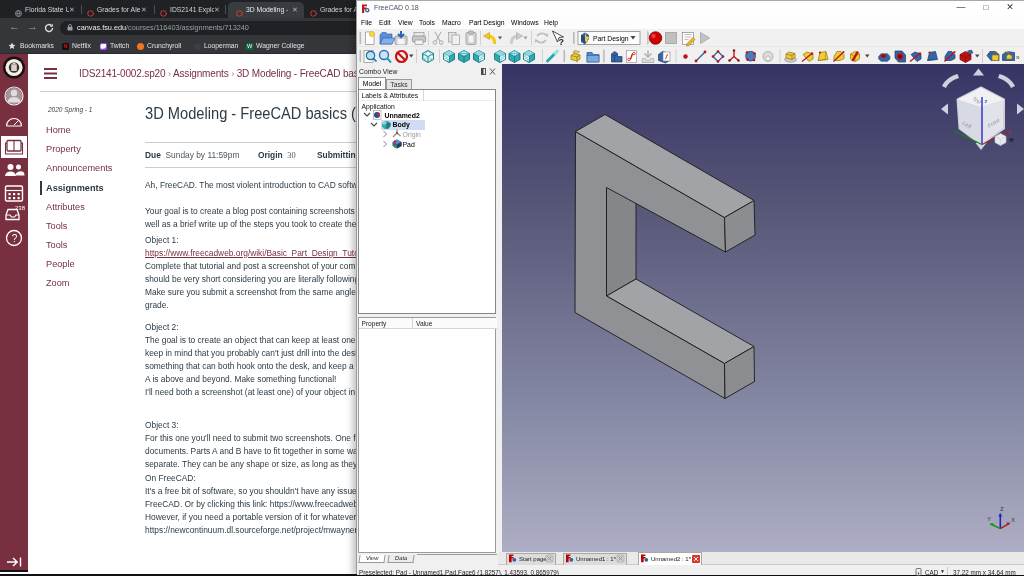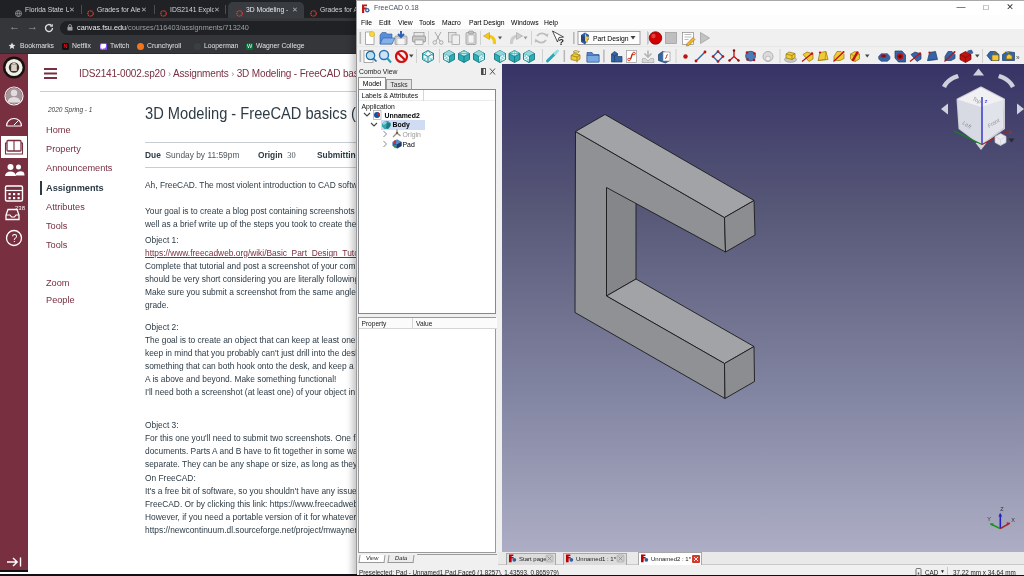--- a/index.html
+++ b/index.html
@@ -115,21 +115,21 @@
     <div id="cv-nav-menu">
       <div style="position:absolute; left:48px; top:52px; font-size:6.5px; font-style:italic; color:#444;">2020 Spring - 1</div>
       <div class="cvnav" style="top:71px;">Home</div>
       <div class="cvnav" style="top:90px;">Property</div>
       <div class="cvnav" style="top:109px;">Announcements</div>
       <div class="cvnav" style="top:128.5px; color:#2d3b45; font-weight:bold;">Assignments</div>
       <div style="position:absolute; left:40px; top:127px; width:2px; height:14px; background:#2d3b45;"></div>
       <div class="cvnav" style="top:147.5px;">Attributes</div>
       <div class="cvnav" style="top:166.5px;">Tools</div>
       <div class="cvnav" style="top:185.5px;">Tools</div>
-      <div class="cvnav" style="top:204.5px;margin-top:36px;">People</div>
+      <div class="cvnav" style="top:204.5px;">People</div>
       <div class="cvnav" style="top:223.5px;">Zoom</div>
     </div>
 
     <svg style="position:absolute; left:44px; top:13px;" width="14" height="13" viewBox="0 0 14 13">
         <g fill="#782f40">
           <rect x="0" y="1" width="13" height="2"></rect>
           <rect x="0" y="5.5" width="13" height="2"></rect>
           <rect x="0" y="10" width="13" height="2"></rect>
         </g>
       </svg>

